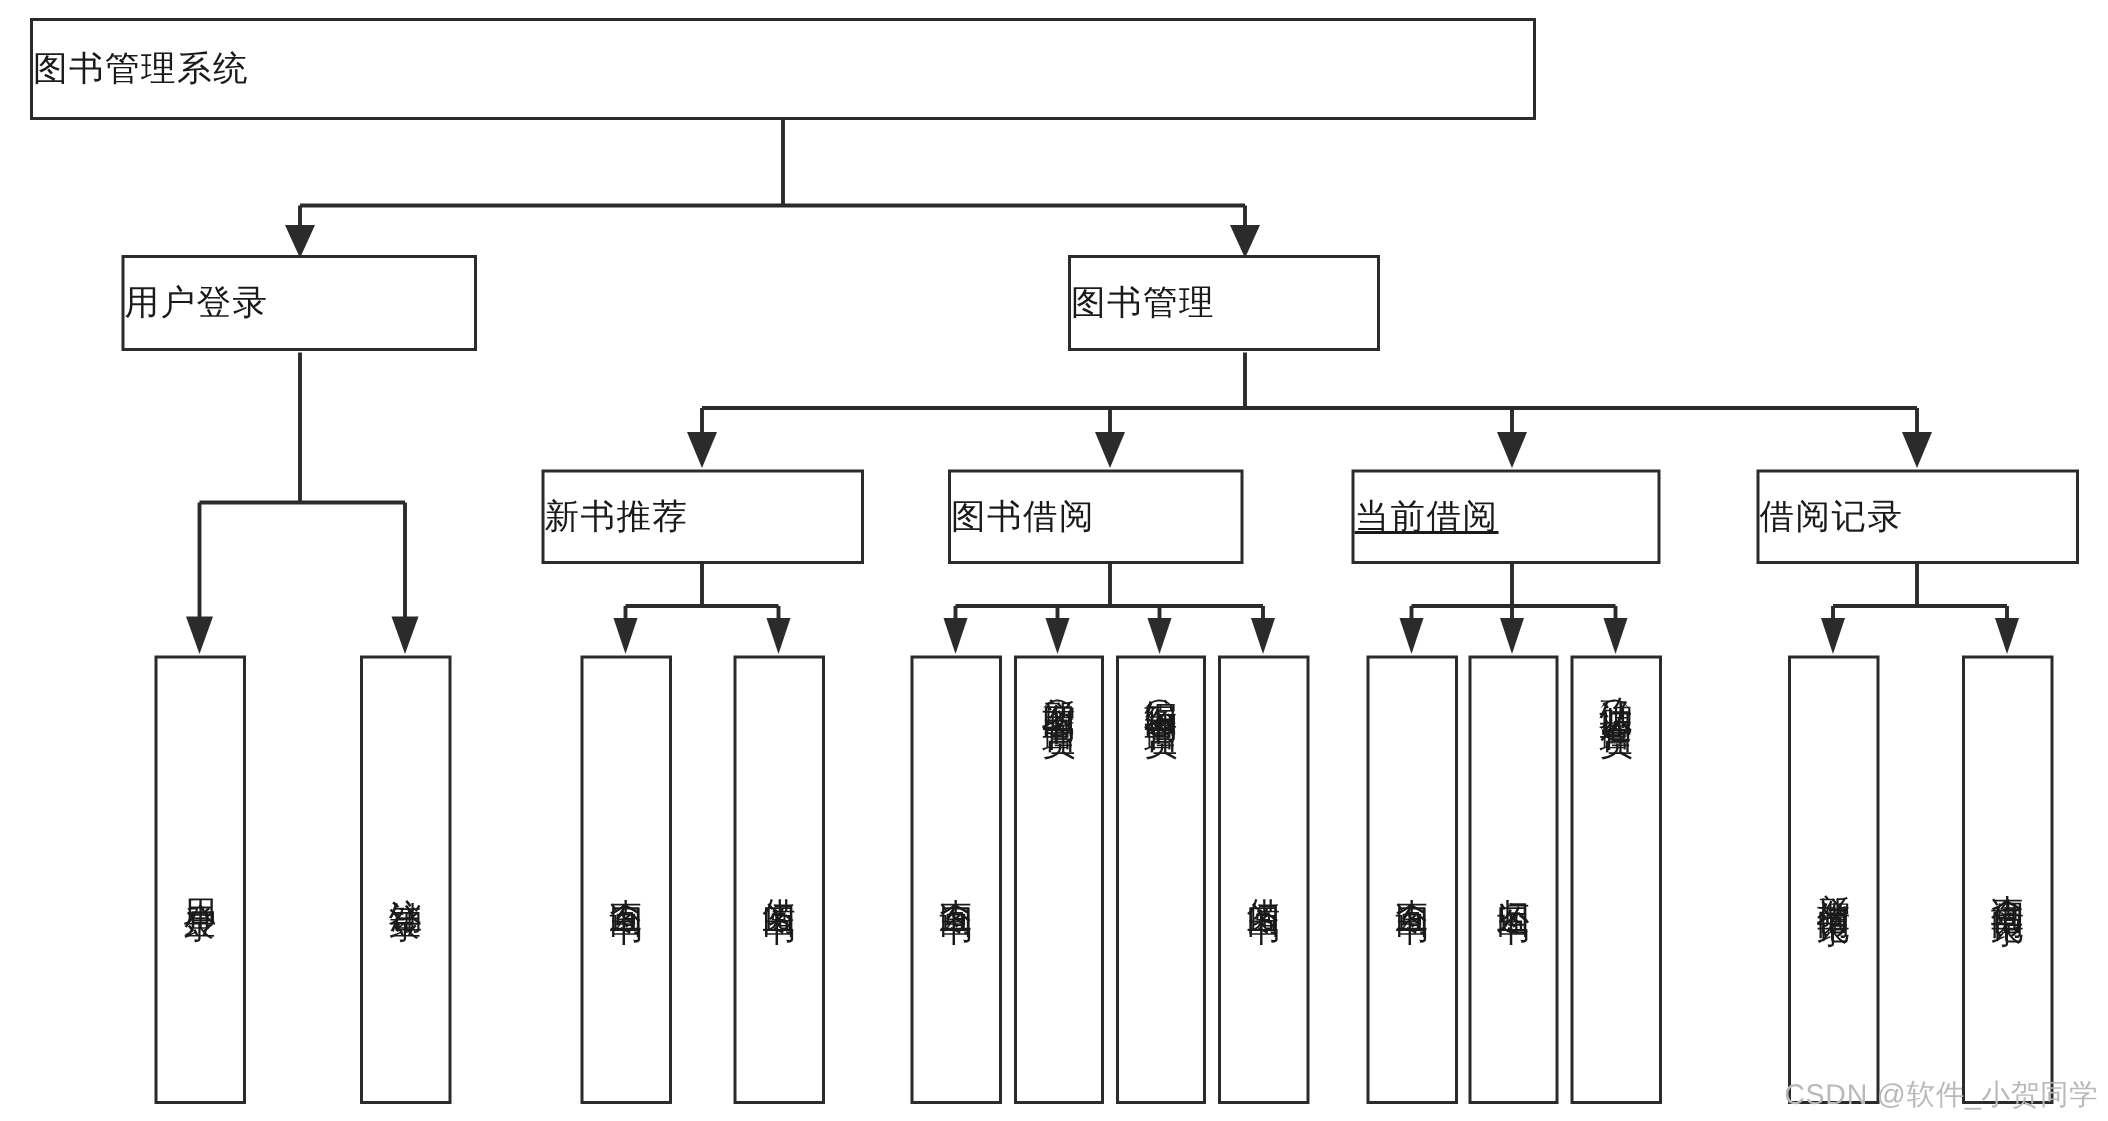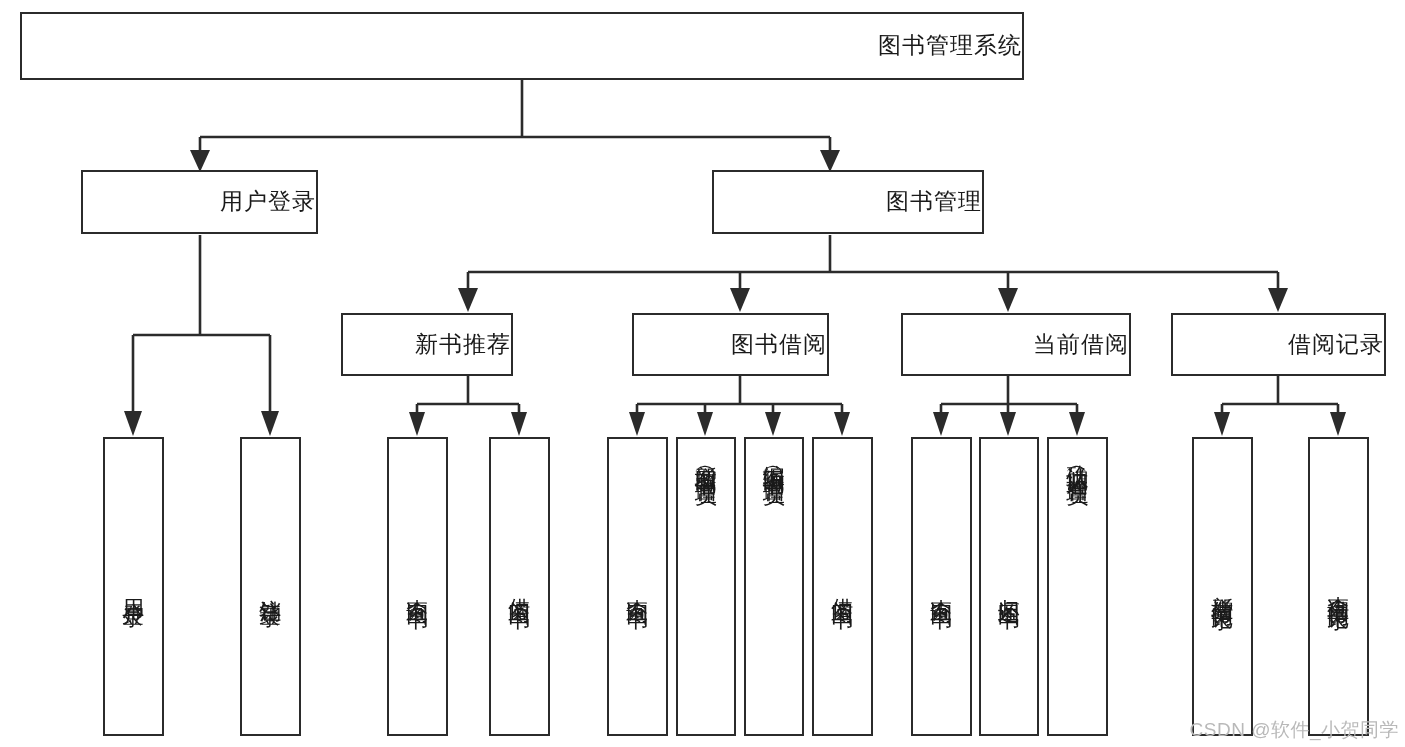--- a/index.html
+++ b/index.html
@@ -37,21 +37,21 @@
     fill: #2b2b2b;
   }
   
   .node {
     position: absolute;
     box-sizing: border-box;
     background: #ffffff;
     border: 2.6px solid #2b2b2b;
     display: flex;
     align-items: center;
-    justify-content: flex-end;
+    justify-content: flex-start;
     color: #1a1a1a;
   }
   .node.root,
   .node.level1,
   .node.level2 {
     font-size: 23px;
     letter-spacing: 1px;
   }
   .node.root .label,
   .node.level1 .label,
@@ -158,34 +158,34 @@
     <polygon points="1330,412 1346,412 1338,436"></polygon>
   </svg>
 
   <div class="node root" style="left:20px; top:12px; width:1004px; height:68px;">
     <span class="label">图书管理系统</span>
   </div>
 
   <div class="node level1" style="left:81px; top:170px; width:237px; height:64px;">
     <span class="label">用户登录</span>
   </div>
-  <div class="node level1" style="left:712px; top:170px; width:272px; height:64px;">
+  <div class="node level1" style="left:712px; top:170px; width:208px; height:64px;">
     <span class="label">图书管理</span>
   </div>
 
-  <div class="node level2" style="left:341px; top:313px; width:172px; height:63px;">
+  <div class="node level2" style="left:361px; top:313px; width:215px; height:63px;">
     <span class="label">新书推荐</span>
   </div>
   <div class="node level2" style="left:632px; top:313px; width:197px; height:63px;">
     <span class="label">图书借阅</span>
   </div>
-  <div class="node level2" style="left:901px; top:313px; width:230px; height:63px;">
+  <div class="node level2" style="left:901px; top:313px; width:206px; height:63px;text-decoration:underline;">
     <span class="label">当前借阅</span>
   </div>
-  <div class="node level2" style="left:1171px; top:313px; width:215px; height:63px;padding-left:22px;">
+  <div class="node level2" style="left:1171px; top:313px; width:215px; height:63px;">
     <span class="label">借阅记录</span>
   </div>
 
   <div class="node leaf" style="left:103px; top:437px; width:61px; height:299px;">
     <span class="label">用户登录</span>
   </div>
   <div class="node leaf" style="left:240px; top:437px; width:61px; height:299px;">
     <span class="label">注销登录</span>
   </div>
 

